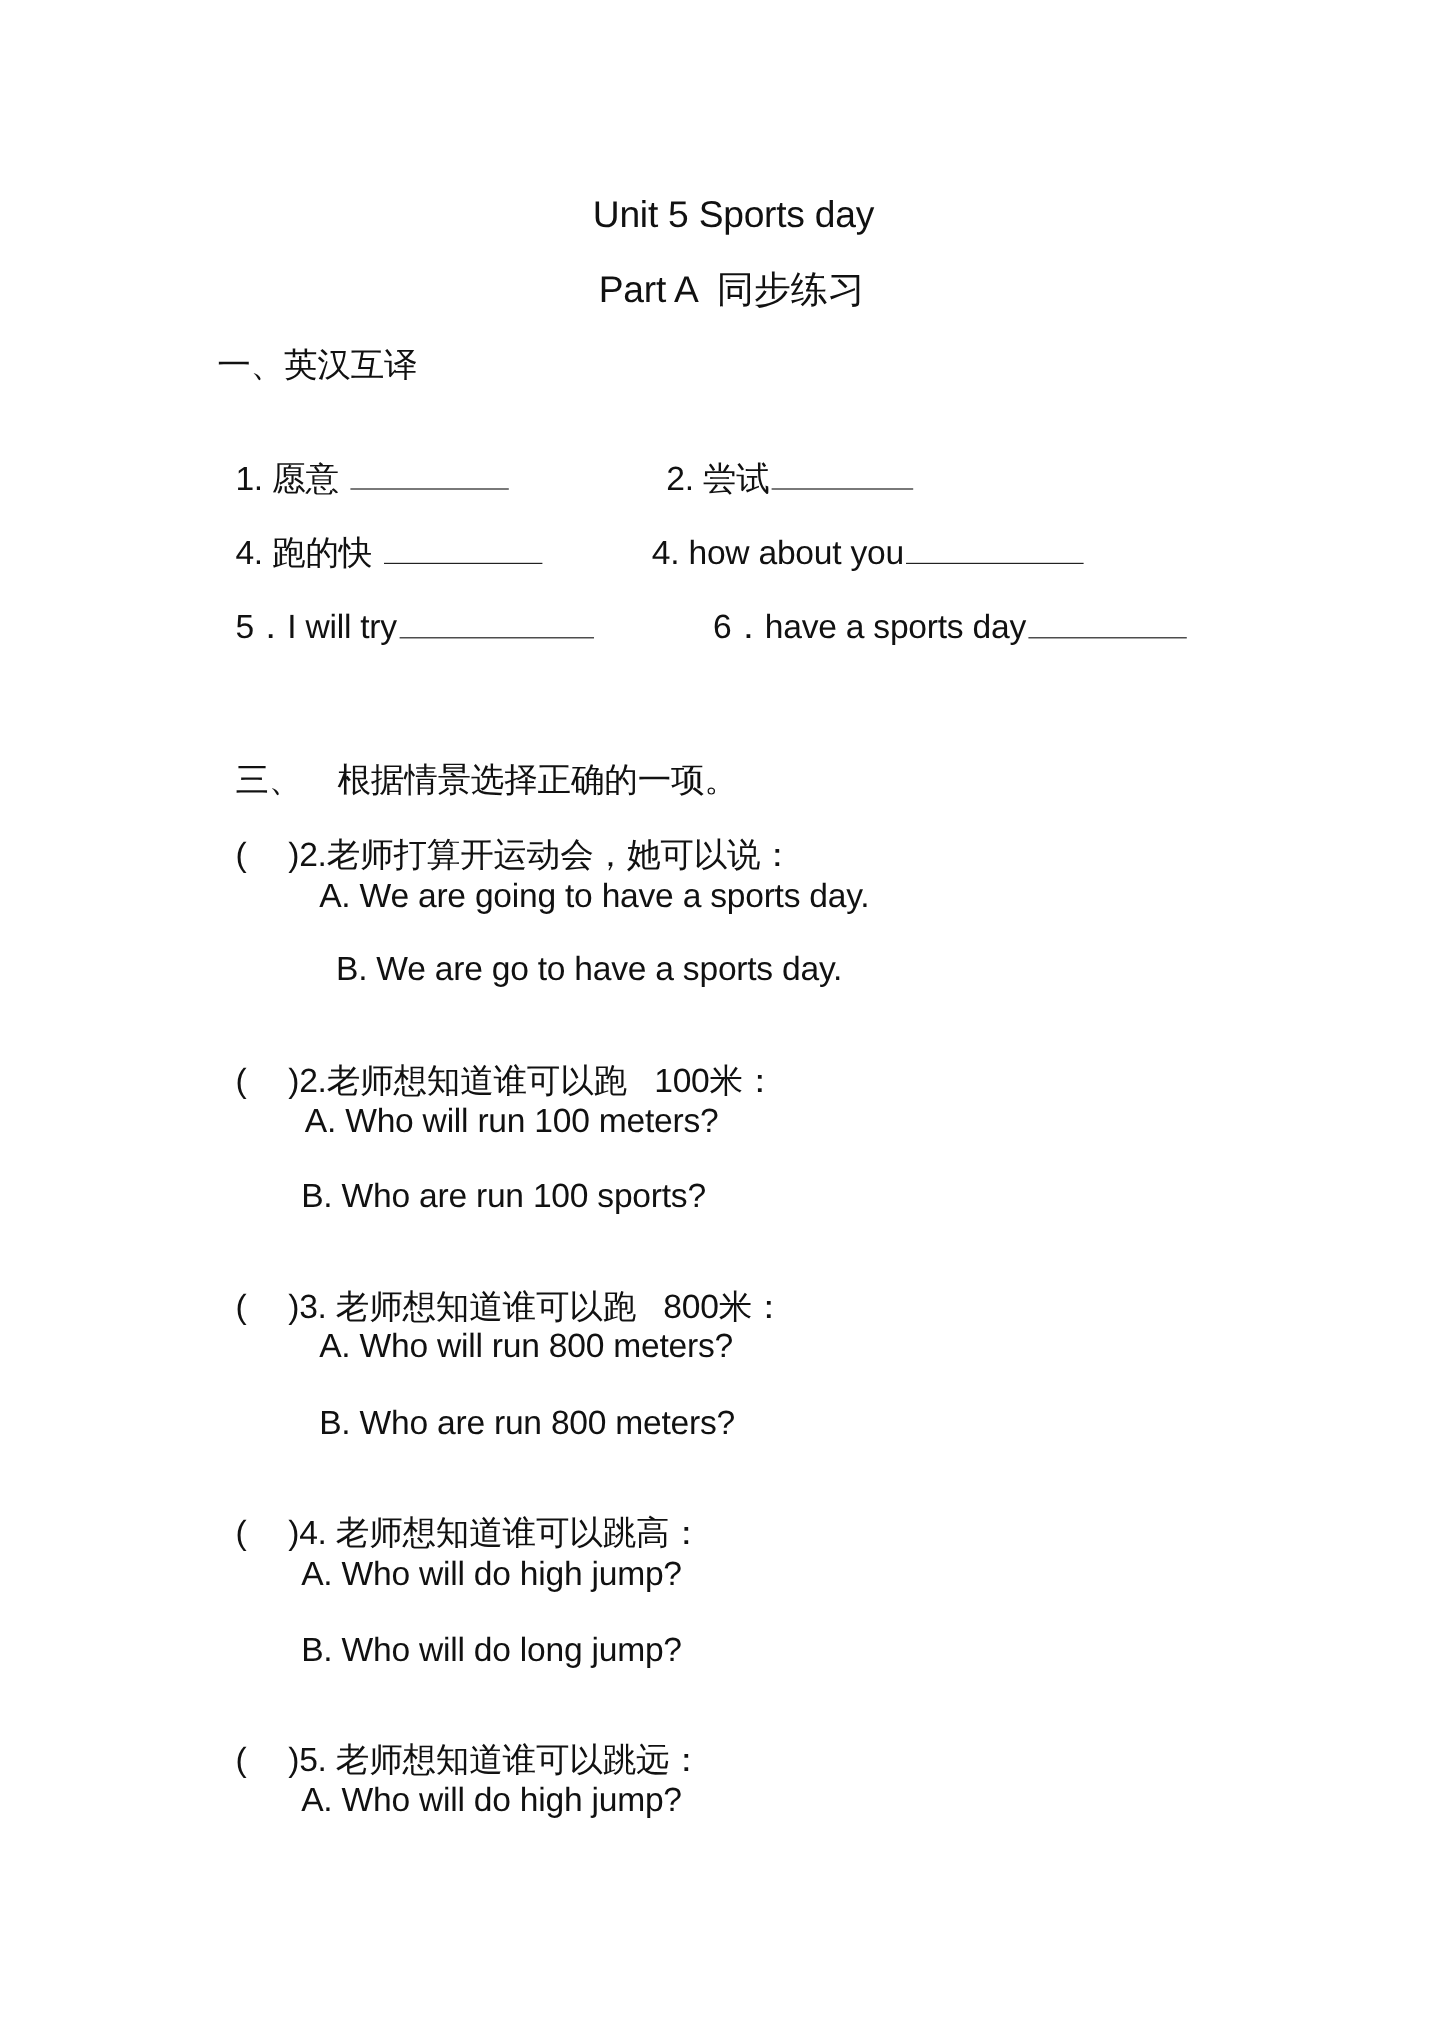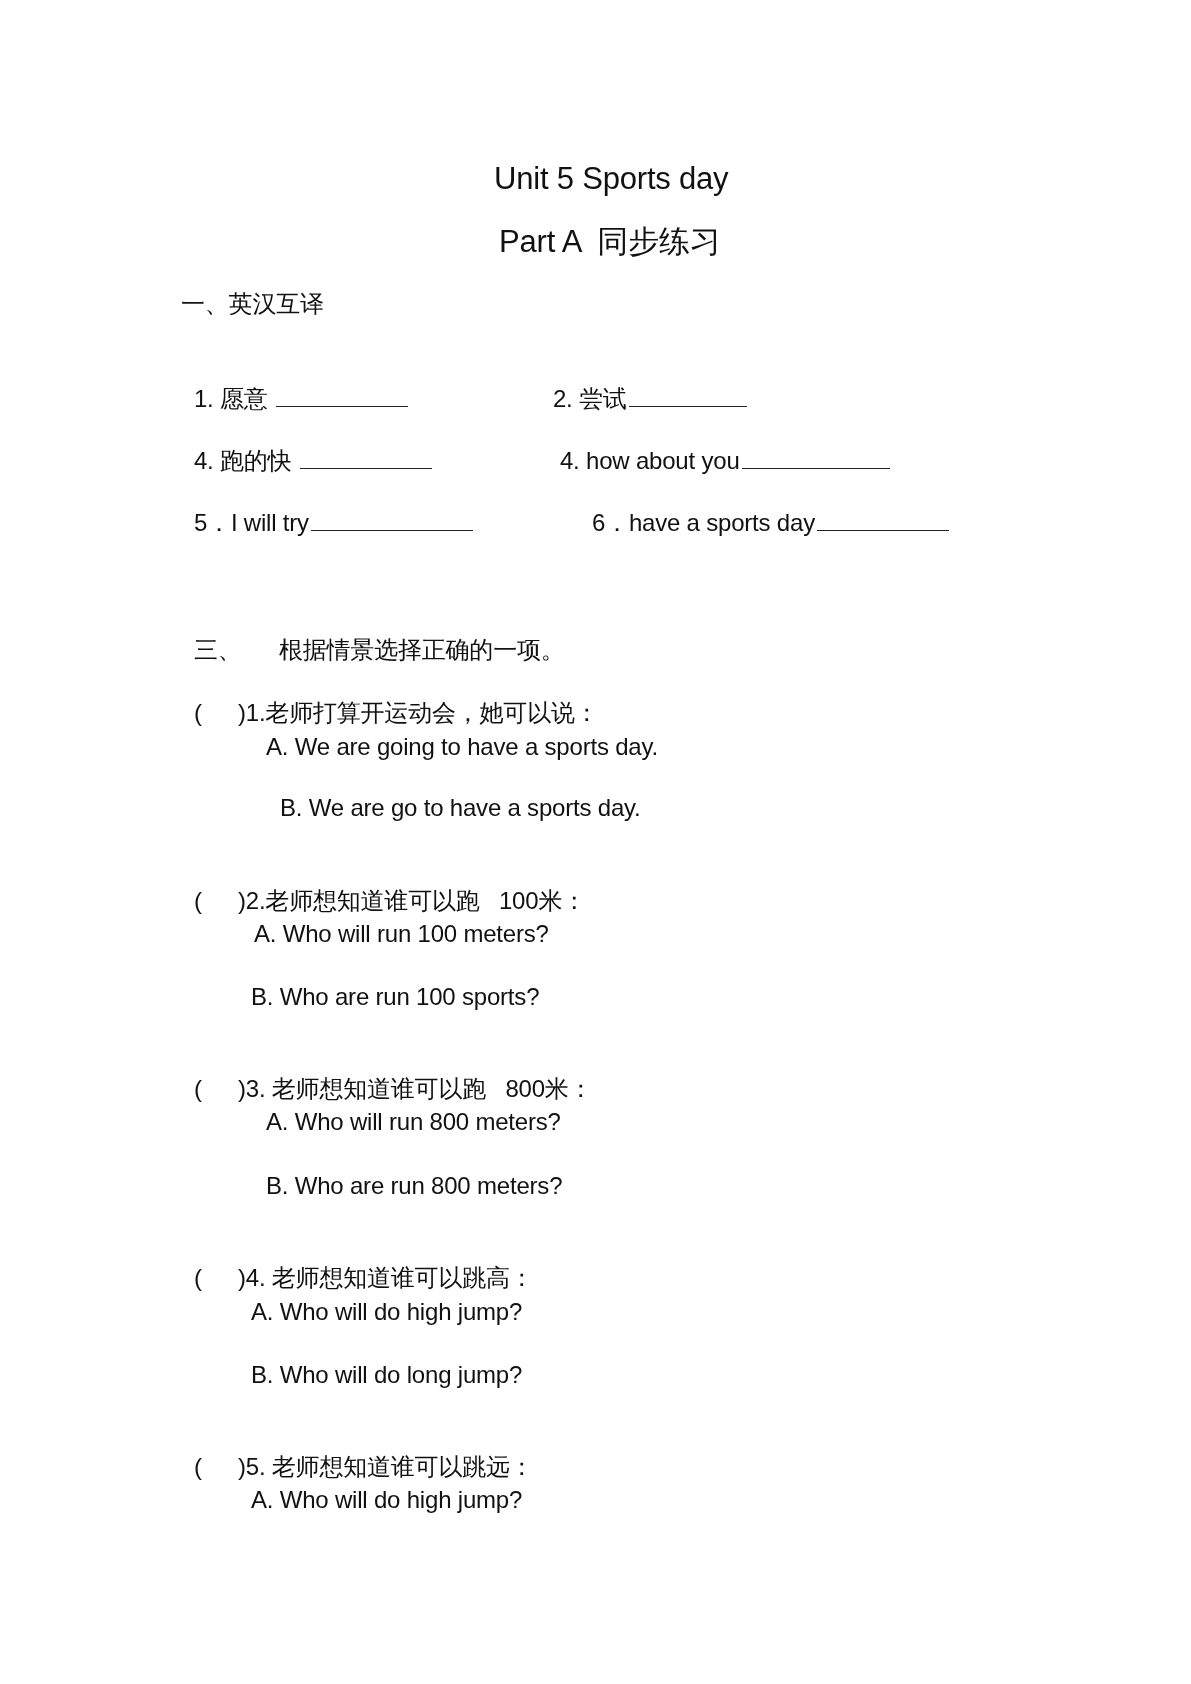--- a/index.html
+++ b/index.html
@@ -1,18 +1,18 @@
 <!DOCTYPE html>
 <html><head>
 <meta charset="utf-8">
 <style>
   html, body { margin: 0; padding: 0; background: #ffffff; }
   body { width: 1191px; height: 1684px; position: relative; overflow: hidden;
          font-family: "Liberation Sans", "DejaVu Sans", sans-serif; color: #111111; }
-  .line { position: absolute; font-size: 24px; line-height: 30px; white-space: pre; letter-spacing: -0.2px; }
+  .line { position: absolute; font-size: 28px; line-height: 30px; white-space: pre; letter-spacing: -0.2px; }
   .title { font-size: 31px; }
   .blank { display: inline-block; border-bottom: 1.5px solid #222; height: 22px; vertical-align: baseline; margin-left: 2px; }
   .paren-open { display: inline-block; width: 44px; }
 </style>
 </head>
 <body>
 
 <div class="line title" style="left:494px; top:164px;">Unit 5 Sports day</div>
 <div class="line title" style="left:499px; top:227px;">Part A  同步练习</div>
 
@@ -20,36 +20,36 @@
 
 <div class="line" style="left:181px; top:354px;">
   <span>1. 愿意 </span><span class="blank" style="width:132px;"></span>
 </div>
 <div class="line" style="left:540px; top:354px;">
   <span>2. 尝试</span><span class="blank" style="width:118px;"></span>
 </div>
 <div class="line" style="left:181px; top:416px;">
   <span>4. 跑的快 </span><span class="blank" style="width:132px;"></span>
 </div>
-<div class="line" style="left:547px; top:416px;">
+<div class="line" style="left:528px; top:416px;">
   <span>4. how about you</span><span class="blank" style="width:148px;"></span>
 </div>
 <div class="line" style="left:181px; top:478px;">
   <span>5．I will try</span><span class="blank" style="width:162px;"></span>
 </div>
 <div class="line" style="left:579px; top:478px;">
   <span>6．have a sports day</span><span class="blank" style="width:132px;"></span>
 </div>
 
 <div class="line" style="left:181px; top:605px;">
   <span style="display:inline-block; width:85px;">三、</span><span>根据情景选择正确的一项。</span>
 </div>
 
 <div class="line" style="left:181px; top:668px;">
-  <span class="paren-open">(</span><span>)1.老师打算开运动会，她可以说：</span>
+  <span class="paren-open">(</span><span>)2.老师打算开运动会，她可以说：</span>
 </div>
 <div class="line" style="left:266px; top:732px;">A. We are going to have a sports day.</div>
 <div class="line" style="left:280px; top:793px;text-align:right;">B. We are go to have a sports day.</div>
 
 <div class="line" style="left:181px; top:856px;">
   <span class="paren-open">(</span><span>)2.老师想知道谁可以跑   100米：</span>
 </div>
 <div class="line" style="left:254px; top:919px;text-align:center;">A. Who will run 100 meters?</div>
 <div class="line" style="left:251px; top:982px;">B. Who are run 100 sports?</div>
 

